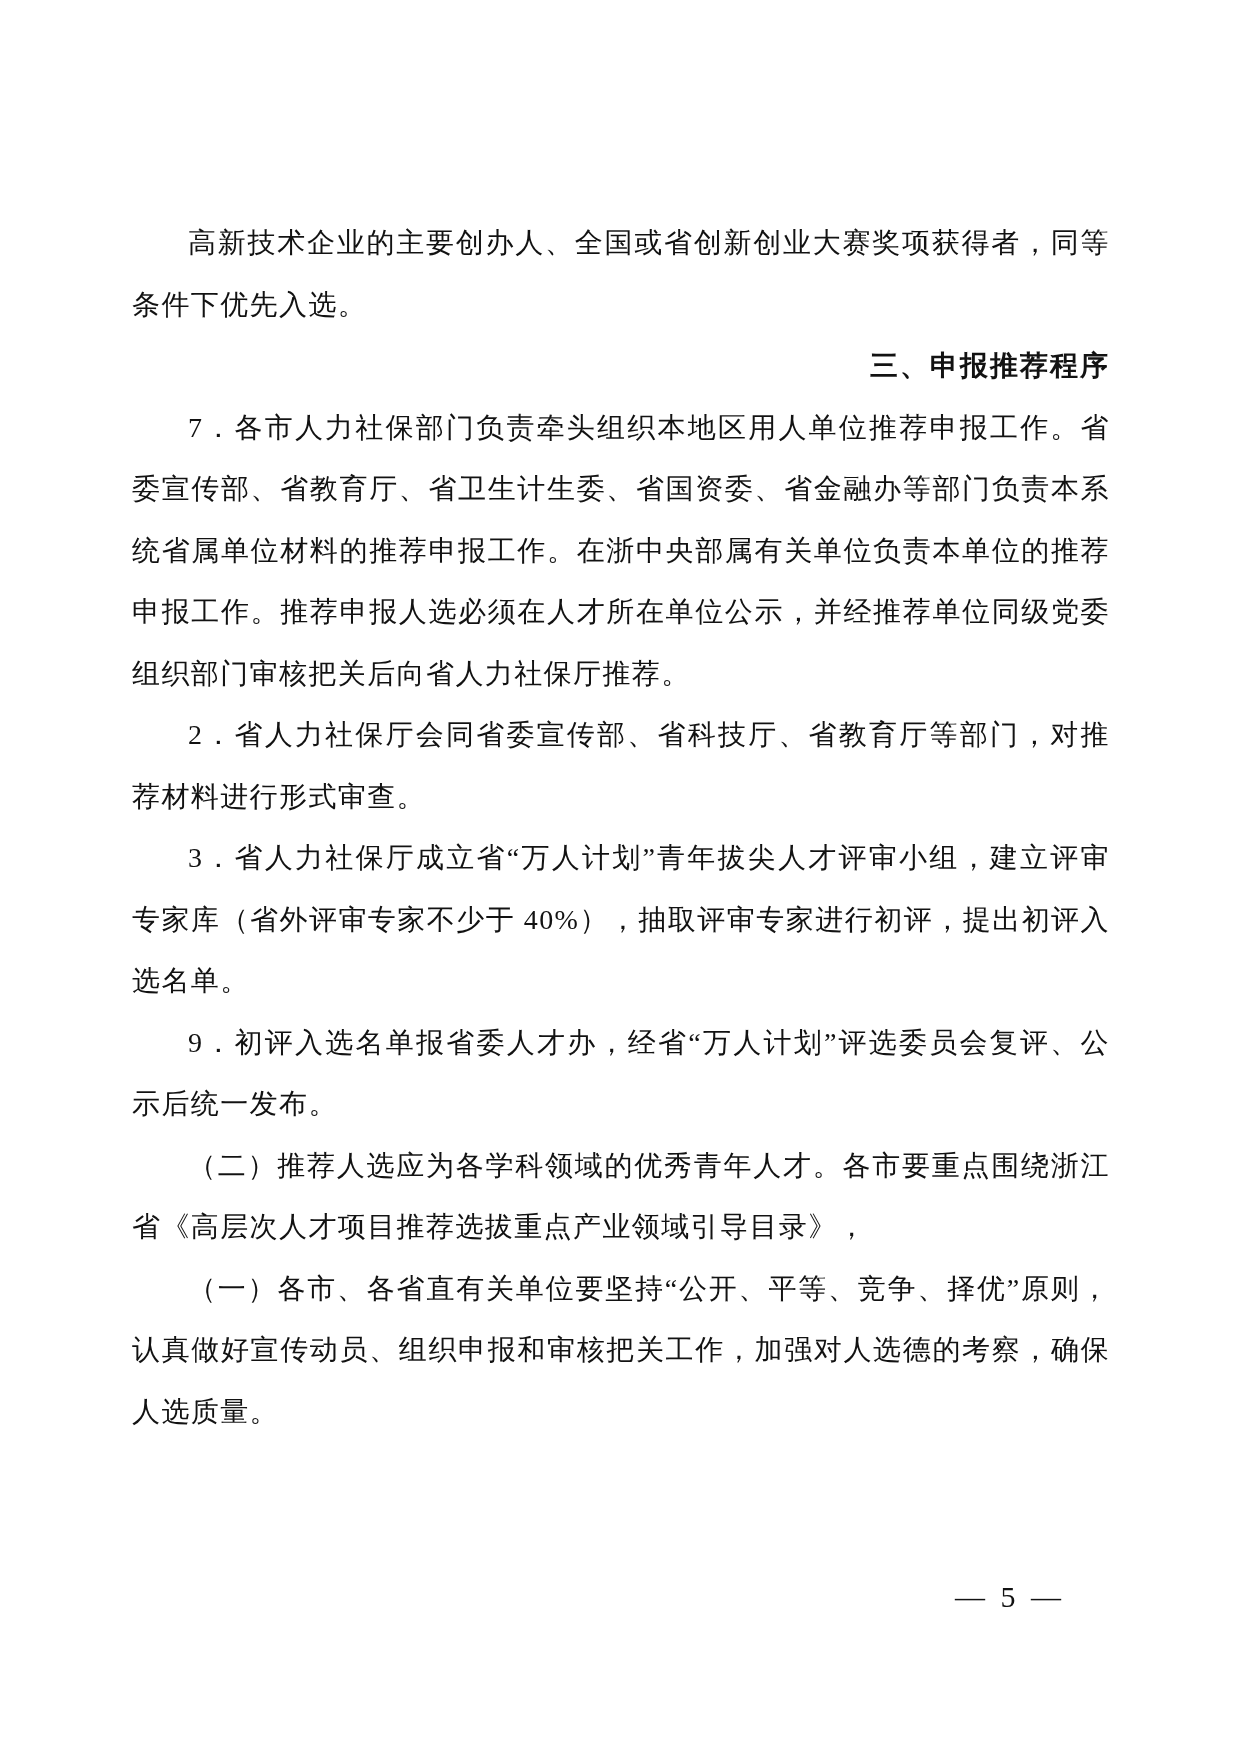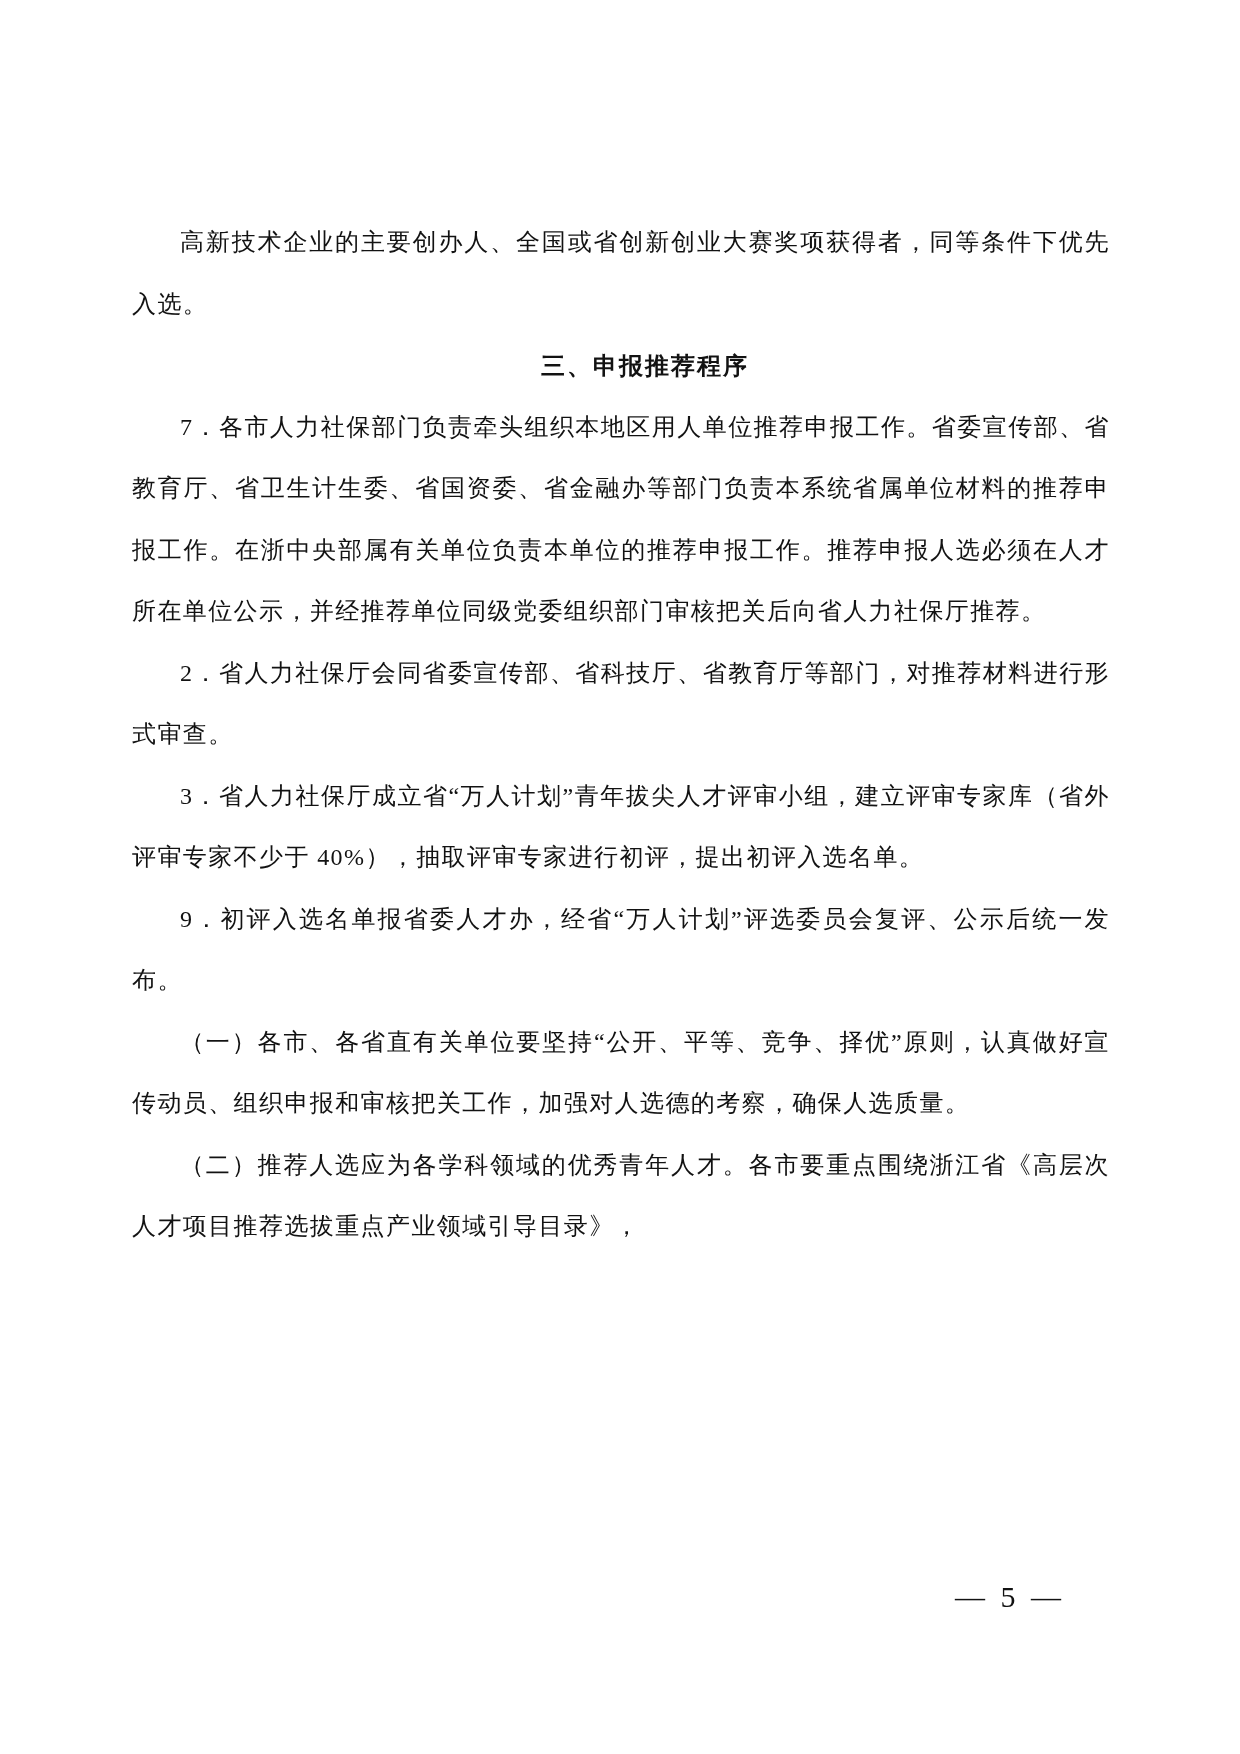--- a/index.html
+++ b/index.html
@@ -14,35 +14,35 @@
     background: #ffffff;
     margin: 0 auto;
     overflow: hidden;
   }
   .doc-body {
     position: absolute;
     left: 132px;
     top: 212px;
     width: 978px;
     font-family: "Liberation Serif", "DejaVu Serif", serif;
-    font-size: 24px;
+    font-size: 28px;
     line-height: 61.5px;
     letter-spacing: 1.4px;
     color: #121212;
     text-align: justify;
   }
   .doc-body p {
     margin: 0;
     padding: 0;
     text-indent: 2em;
   }
   .doc-body p.heading {
     font-family: "Liberation Sans", "DejaVu Sans", sans-serif;
     font-weight: bold;
-    text-align: center;
+    text-align: right;
     letter-spacing: 2px;
   }
   .page-number {
     position: absolute;
     top: 1580px;
     left: 945px;
     width: 130px;
     text-align: center;
     font-family: "Liberation Serif", "DejaVu Serif", serif;
     font-size: 30px;
@@ -56,19 +56,19 @@
 
 <div class="page">
 
   <div class="doc-body">
     <p class="body">高新技术企业的主要创办人、全国或省创新创业大赛奖项获得者，同等条件下优先入选。</p>
     <p class="heading">三、申报推荐程序</p>
     <p class="body">7．各市人力社保部门负责牵头组织本地区用人单位推荐申报工作。省委宣传部、省教育厅、省卫生计生委、省国资委、省金融办等部门负责本系统省属单位材料的推荐申报工作。在浙中央部属有关单位负责本单位的推荐申报工作。推荐申报人选必须在人才所在单位公示，并经推荐单位同级党委组织部门审核把关后向省人力社保厅推荐。</p>
     <p class="body">2．省人力社保厅会同省委宣传部、省科技厅、省教育厅等部门，对推荐材料进行形式审查。</p>
     <p class="body">3．省人力社保厅成立省“万人计划”青年拔尖人才评审小组，建立评审专家库（省外评审专家不少于 40%），抽取评审专家进行初评，提出初评入选名单。</p>
     <p class="body">9．初评入选名单报省委人才办，经省“万人计划”评选委员会复评、公示后统一发布。</p>
+    <p class="body">（二）推荐人选应为各学科领域的优秀青年人才。各市要重点围绕浙江省《高层次人才项目推荐选拔重点产业领域引导目录》，</p>
     <p class="body">（一）各市、各省直有关单位要坚持“公开、平等、竞争、择优”原则，认真做好宣传动员、组织申报和审核把关工作，加强对人选德的考察，确保人选质量。</p>
-    <p class="body">（二）推荐人选应为各学科领域的优秀青年人才。各市要重点围绕浙江省《高层次人才项目推荐选拔重点产业领域引导目录》，</p>
   </div>
 
   <div class="page-number">— 5 —</div>
 
 </div>
 
 </body></html>

